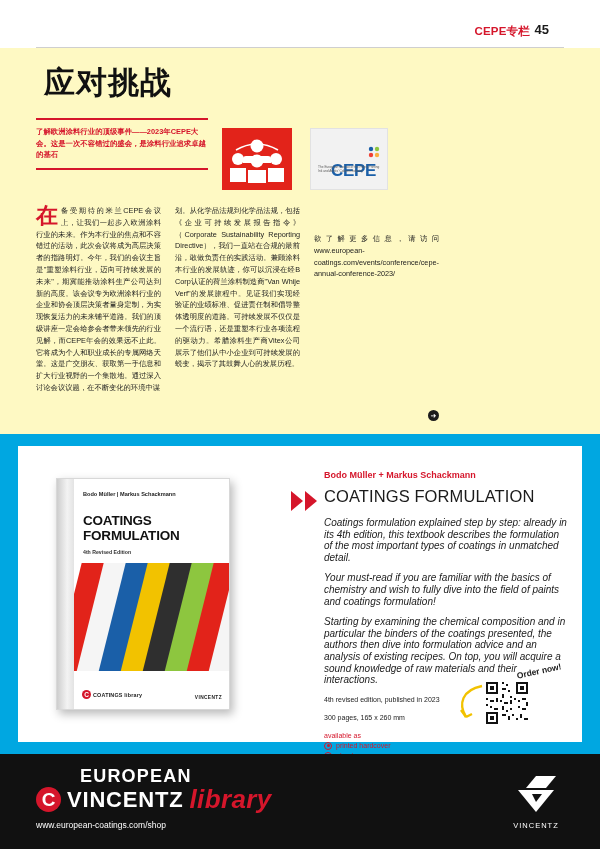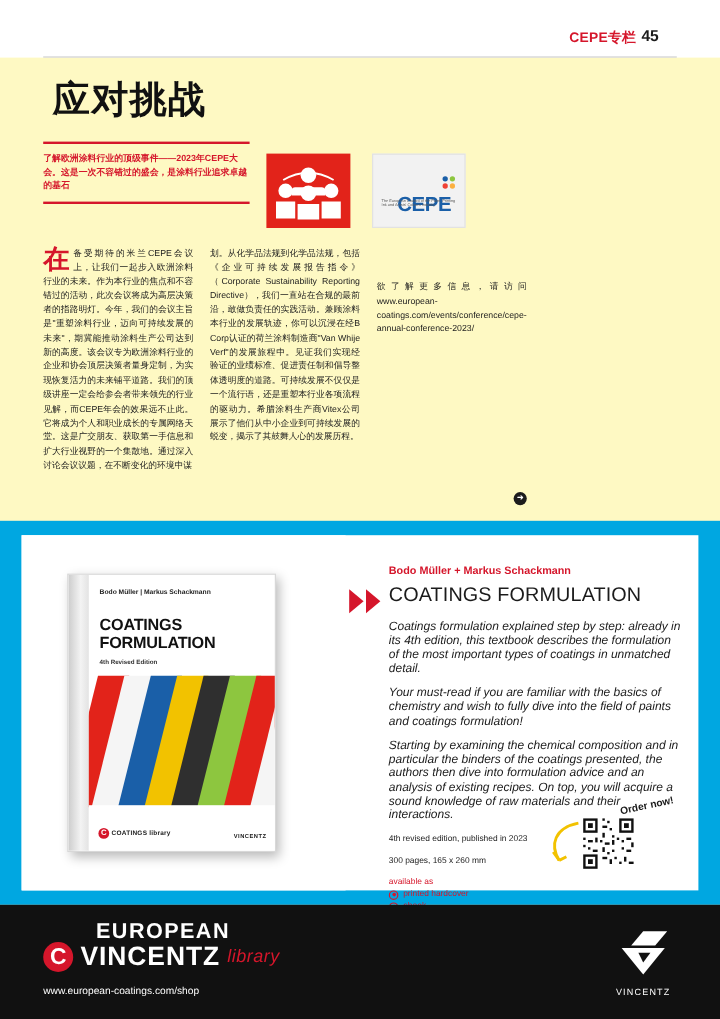--- a/index.html
+++ b/index.html
@@ -443,22 +443,22 @@
     line-height: 25px;
     text-align: center;
   }
   .footer-word {
     font-size: 22px;
     font-weight: bold;
     color: #ffffff;
     letter-spacing: 0.8px;
   }
   .footer-library {
-    font-size: 15px;
-    font-weight: normal;
+    font-size: 26px;
+    font-weight: bold;
     color: #d5162b;
     letter-spacing: 0.4px;
     font-style: italic;
   }
   .footer-url {
     position: absolute;
     left: 36px;
     top: 66px;
     font-size: 8.5px;
     color: #ffffff;

